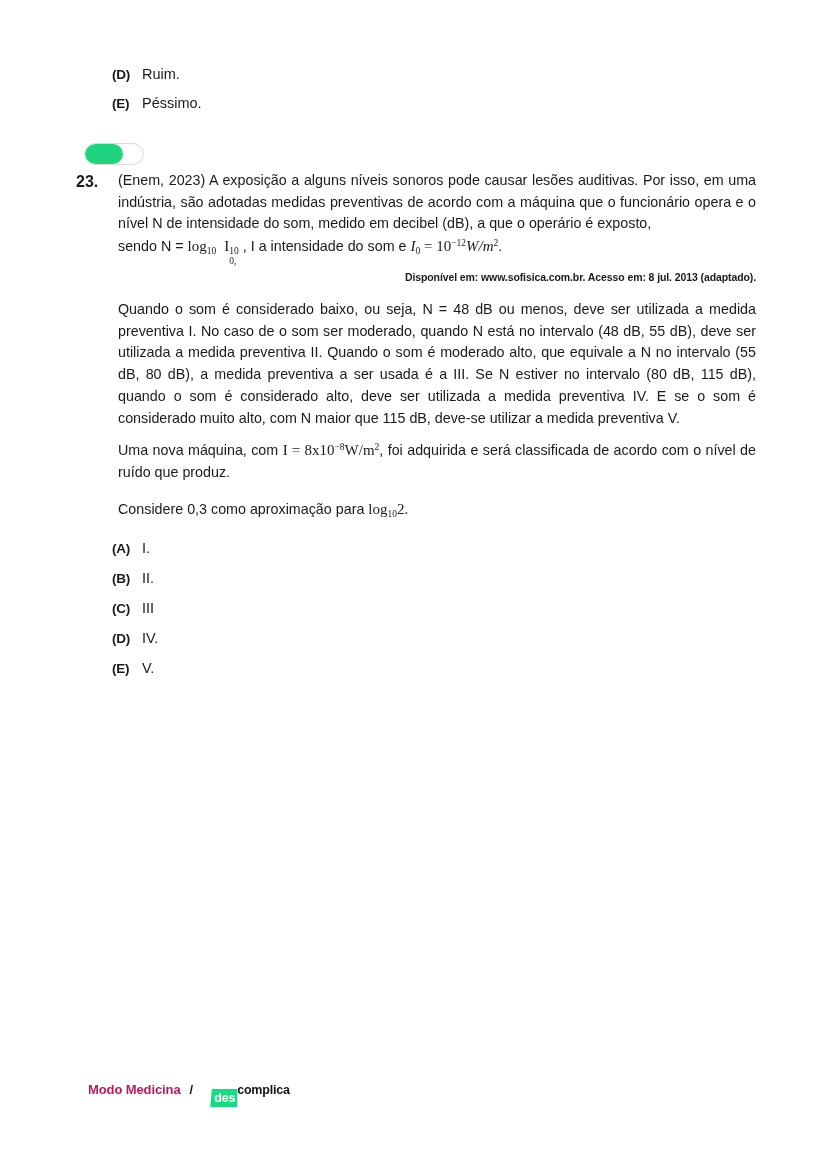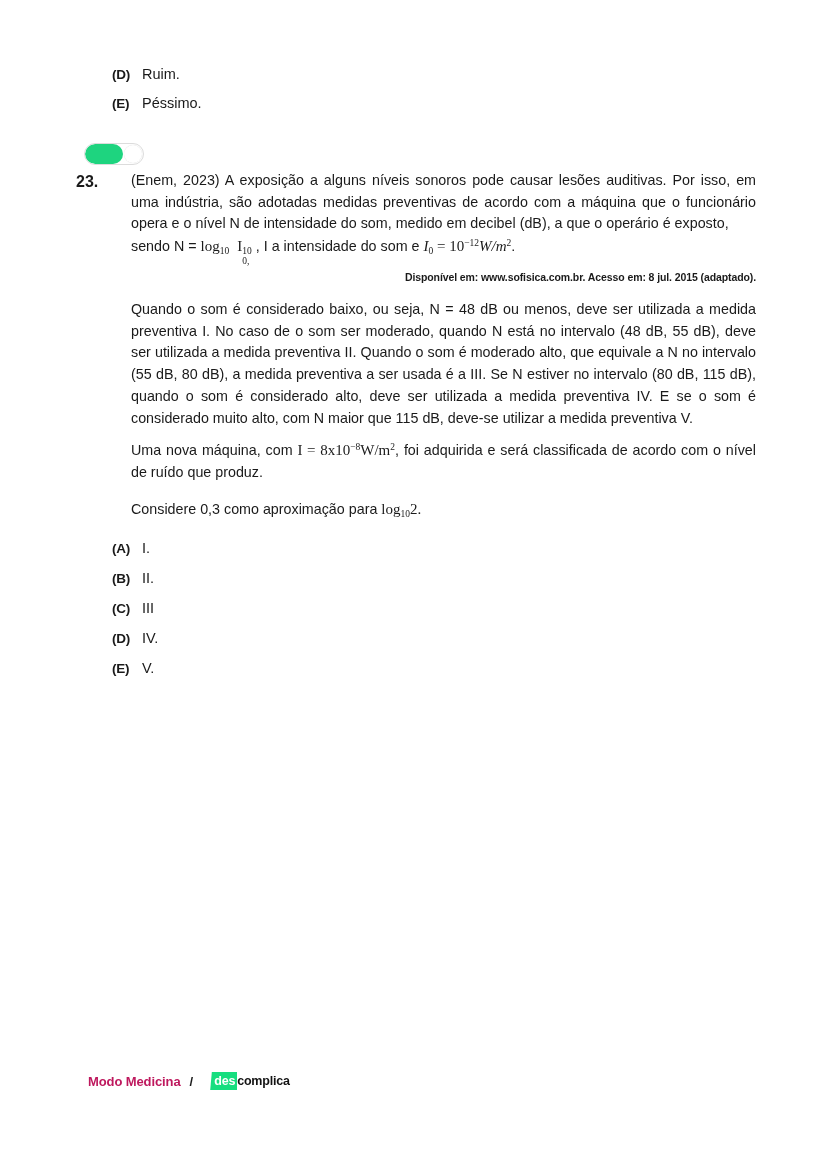--- a/index.html
+++ b/index.html
@@ -99,21 +99,21 @@
     line-height: 1.52;
   }
   .q-body {
     flex: 1 1 auto;
     width: 638px;
   }
   .para {
     font-size: 14.3px;
     line-height: 1.52;
     text-align: justify;
-    margin: 0 0 0 13px;
+    margin: 0 0 0 0;
   }
   .para.statement {
     text-align: justify;
   }
   .spacer-10 { height: 10px; }
   .spacer-14 { height: 14px; }
   .spacer-16 { height: 16px; }
 
   .source {
     font-size: 10.5px;
@@ -204,20 +204,21 @@
   }
   .logo-badge {
     background: #16de7f;
     color: #ffffff;
     font-size: 12.5px;
     font-weight: bold;
     padding: 2px 2px 2px 4px;
     line-height: 1.12;
     letter-spacing: -0.2px;
     clip-path: polygon(6% 0, 100% 0, 100% 100%, 0 100%);
+    margin-top: 17px;
   }
   .logo-rest {
     font-size: 12.5px;
     font-weight: bold;
     color: #131313;
     letter-spacing: -0.2px;
     line-height: 1.12;
   }
 </style>
 </head>
@@ -245,21 +246,21 @@
 
   <div class="question">
     <div class="q-head">
       <div class="q-num">23.</div>
       <div class="q-body">
 
         <p class="para statement"><span>(Enem, 2023) A exposição a alguns níveis sonoros pode causar lesões auditivas. Por isso, em uma indústria, são adotadas medidas preventivas de acordo com a máquina que o funcionário opera e o nível N de intensidade do som, medido em decibel (dB), a que o operário é exposto,</span></p>
 
         <p class="para"><span>sendo N = </span><span class="mth">log</span><sub>10</sub>&nbsp;&nbsp;<span class="mth-up">I</span><span class="stack"><span class="s-sup">10</span><span class="s-sub">0,</span></span><span>, I a intensidade do som e </span><span class="mth-i">I</span><sub>0</sub><span class="mth"> = 10</span><sup>−12</sup><span class="mth-i">W/m</span><sup>2</sup><span>.</span></p>
 
-        <div class="source">Disponível em: www.sofisica.com.br. Acesso em: 8 jul. 2015 (adaptado).</div>
+        <div class="source">Disponível em: www.sofisica.com.br. Acesso em: 8 jul. 2013 (adaptado).</div>
 
         <div class="spacer-16"></div>
 
         <p class="para statement"><span>Quando o som é considerado baixo, ou seja, N = 48 dB ou menos, deve ser utilizada a medida preventiva I. No caso de o som ser moderado, quando N está no intervalo (48 dB, 55 dB), deve ser utilizada a medida preventiva II. Quando o som é moderado alto, que equivale a N no intervalo (55 dB, 80 dB), a medida preventiva a ser usada é a III. Se N estiver no intervalo (80 dB, 115 dB), quando o som é considerado alto, deve ser utilizada a medida preventiva IV. E se o som é considerado muito alto, com N maior que 115 dB, deve-se utilizar a medida preventiva V.</span></p>
 
         <div class="spacer-10"></div>
 
         <p class="para"><span>Uma nova máquina, com </span><span class="mth-up">I</span><span class="mth"> = 8x10</span><sup>−8</sup><span class="mth-up">W/m</span><sup>2</sup><span>,</span><span> foi adquirida e será classificada de acordo com o nível de ruído que produz.</span></p>
 
         <div class="spacer-14"></div>

